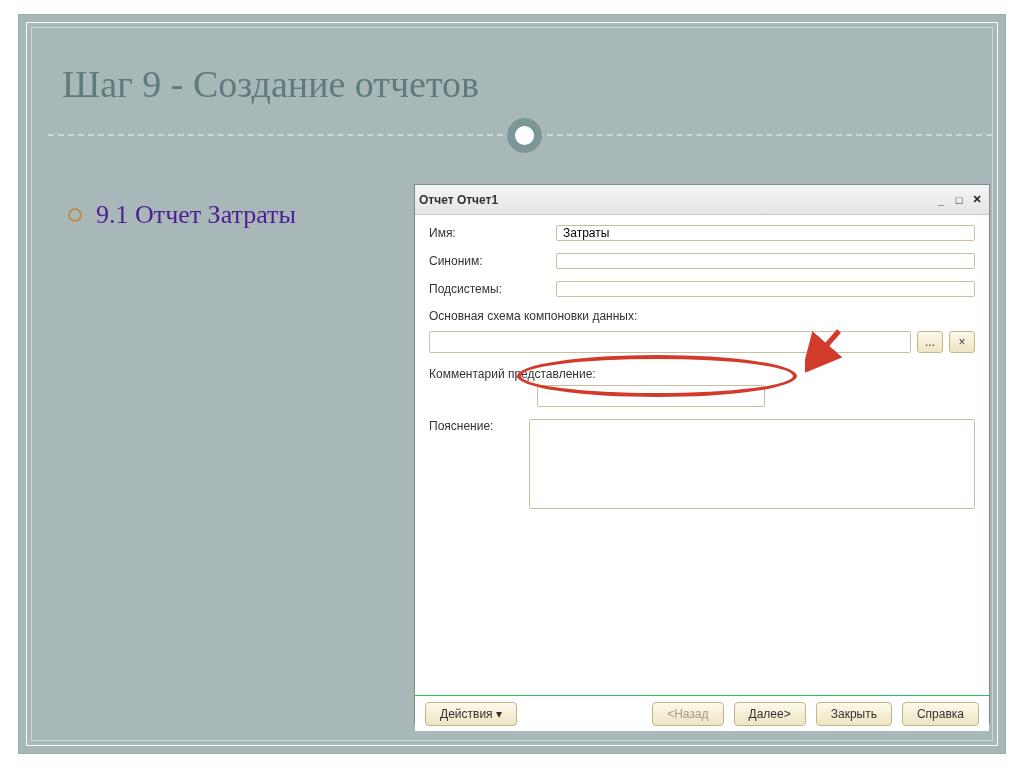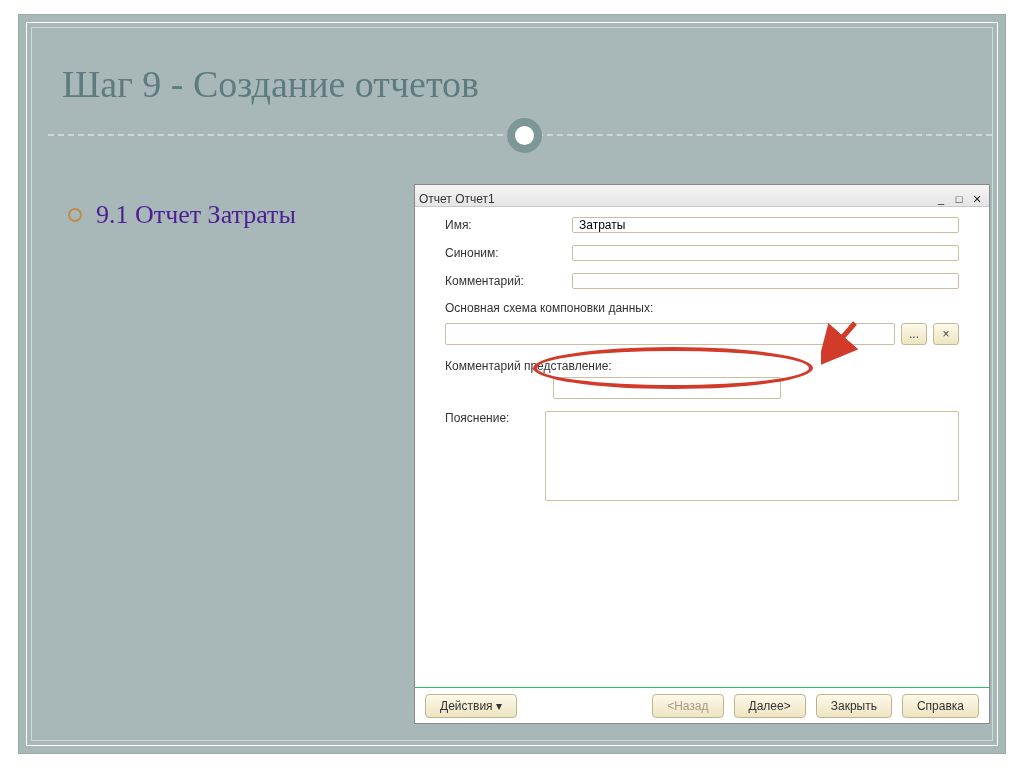--- a/index.html
+++ b/index.html
@@ -68,28 +68,29 @@
   
   .app-window {
     position: absolute;
     left: 396px; top: 170px;
     width: 576px; height: 540px;
     background: #fff;
     border: 1px solid #888;
     font-family: Tahoma, Arial, sans-serif;
   }
   .titlebar {
-    height: 22px;
+    height: 30px;
     background: linear-gradient(#f5f5f5,#e5e5e5);
     border-bottom: 1px solid #c9c9c9;
     display: flex;
-    align-items: flex-end;
+    align-items: center;
     padding: 0 4px;
     font-size: 12px;
     color: #333;
+    font-weight: bold;
   }
   .titlebar .spacer { flex: 1; }
   .titlebar .wcontrols { display:flex; gap:2px; }
   .titlebar .wbtn {
     width: 16px; height: 14px;
     display:flex; align-items:center; justify-content:center;
     font-size: 11px;
     color:#222;
     border:none;
     background:transparent;
@@ -112,21 +113,21 @@
     background: #eee3bf;
     font-weight: 500;
   }
   .side-item.active::before {
     content: "";
     position:absolute; left:2px; top:50%; transform:translateY(-50%);
     width:0;height:0;border-top:4px solid transparent;border-bottom:4px solid transparent;border-left:5px solid #666;
   }
   .form-area {
     flex:1;
-    padding: 10px 30px;
+    padding: 10px 14px;
     font-size: 12px;
     color:#333;
   }
   .form-row { display:flex; align-items:center; margin-bottom: 12px; }
   .form-row label { width: 100px; }
   .form-row input[type=text] {
     flex:1;
     height: 16px;
     border:1px solid #c8bfa0;
     background:#fff;
@@ -228,21 +229,21 @@
       <div class="form-area">
         <div class="form-row">
           <label>Имя:</label>
           <input type="text" value="Затраты" style="">
         </div>
         <div class="form-row">
           <label>Синоним:</label>
           <input type="text" value="" style="">
         </div>
         <div class="form-row">
-          <label>Комментарий:</label>
+          <label>Подсистемы:</label>
           <input type="text" value="" style="">
         </div>
 
         <div class="section-label">Основная схема компоновки данных:</div>
         <div class="schema-row">
           <input type="text" value="" style="">
           <button class="mini-btn">...</button>
           <button class="mini-btn">×</button>
         </div>
 

